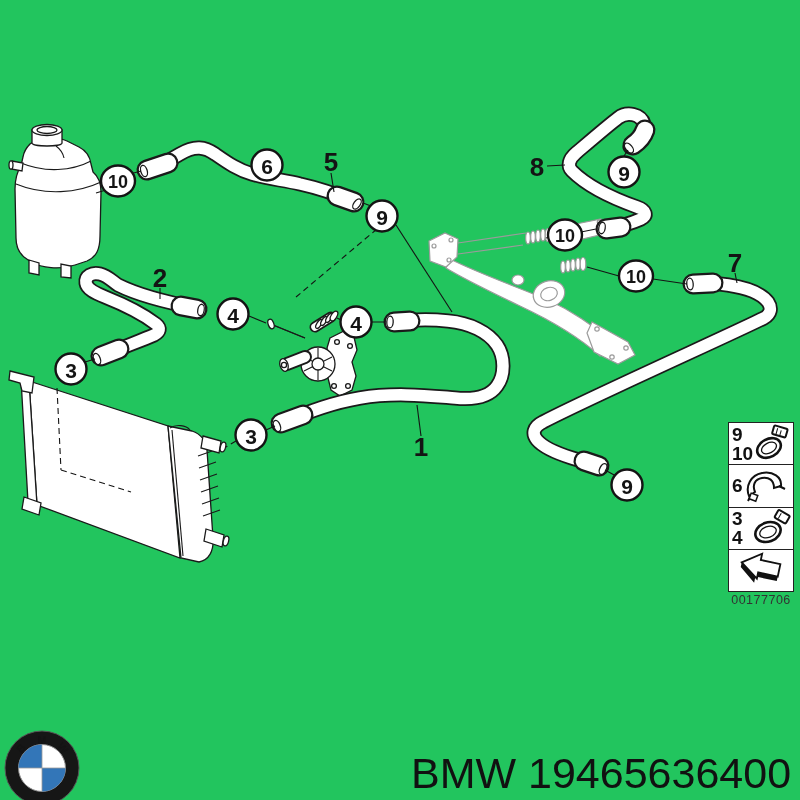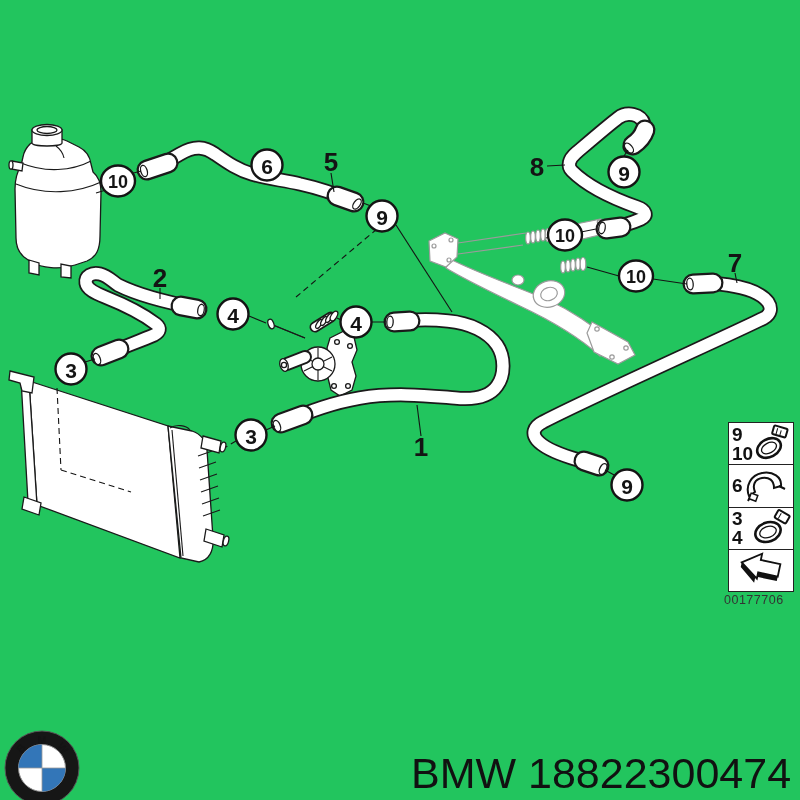--- a/index.html
+++ b/index.html
@@ -21,21 +21,21 @@
   .gry{stroke:#9b9b9b;stroke-width:1.2;fill:#fff;}
   .gry-line{stroke:#9b9b9b;stroke-width:1.2;fill:none;}
   
   .legend{position:absolute;left:728px;top:422px;width:66px;height:170px;border:1.6px solid #222;
           background:#fff;display:flex;flex-direction:column;box-sizing:border-box;}
   .legend-row{flex:1;border-bottom:1.3px solid #222;position:relative;display:flex;align-items:center;}
   .legend-row:last-child{border-bottom:none;}
   .legend-nums{padding-left:3px;font-weight:700;font-size:19px;line-height:19px;color:#111;}
   .legend-icon{position:absolute;right:0px;top:50%;transform:translateY(-50%);}
   .legend-icon.center{right:6px;}
-  .legend-code{position:absolute;left:724px;top:593px;width:74px;
+  .legend-code{position:absolute;left:724px;top:593px;width:74px;text-align:center;
                font-size:12.5px;letter-spacing:.5px;color:#333;}
   
   .bmw-logo{position:absolute;left:2px;top:730px;}
   .footer-title{position:absolute;left:411px;top:749px;font-size:43px;font-weight:400;
                 color:#111;white-space:nowrap;}
 </style>
 </head>
 <body>
 
 <div class="canvas">
@@ -280,15 +280,15 @@
     <circle cx="40" cy="38" r="37" fill="#161616"></circle>
     <circle cx="40" cy="38" r="37" fill="none" stroke="#555" stroke-width="1"></circle>
     <circle cx="40" cy="38" r="23.5" fill="#fff" stroke="#8a8a8a" stroke-width="1"></circle>
     <path d="M40,38 L40,14.5 A23.5,23.5 0 0 0 16.5,38 Z" fill="#3376b8"></path>
     <path d="M40,38 L63.5,38 A23.5,23.5 0 0 1 40,61.5 Z" fill="#3376b8"></path>
     <path d="M40,14.5 L40,61.5 M16.5,38 L63.5,38" stroke="#9a9a9a" stroke-width="0.8" fill="none"></path>
     <text x="19" y="18" font-size="11" fill="#f5f5f5" transform="rotate(-48 19 18)">B</text>
     <text x="40" y="9.5" font-size="11" fill="#f5f5f5">M</text>
     <text x="61" y="18" font-size="11" fill="#f5f5f5" transform="rotate(48 61 18)">W</text>
   </svg>
-  <div class="footer-title">BMW 18822300474</div>
+  <div class="footer-title">BMW 19465636400</div>
 
 </div>
 
 </body></html>

